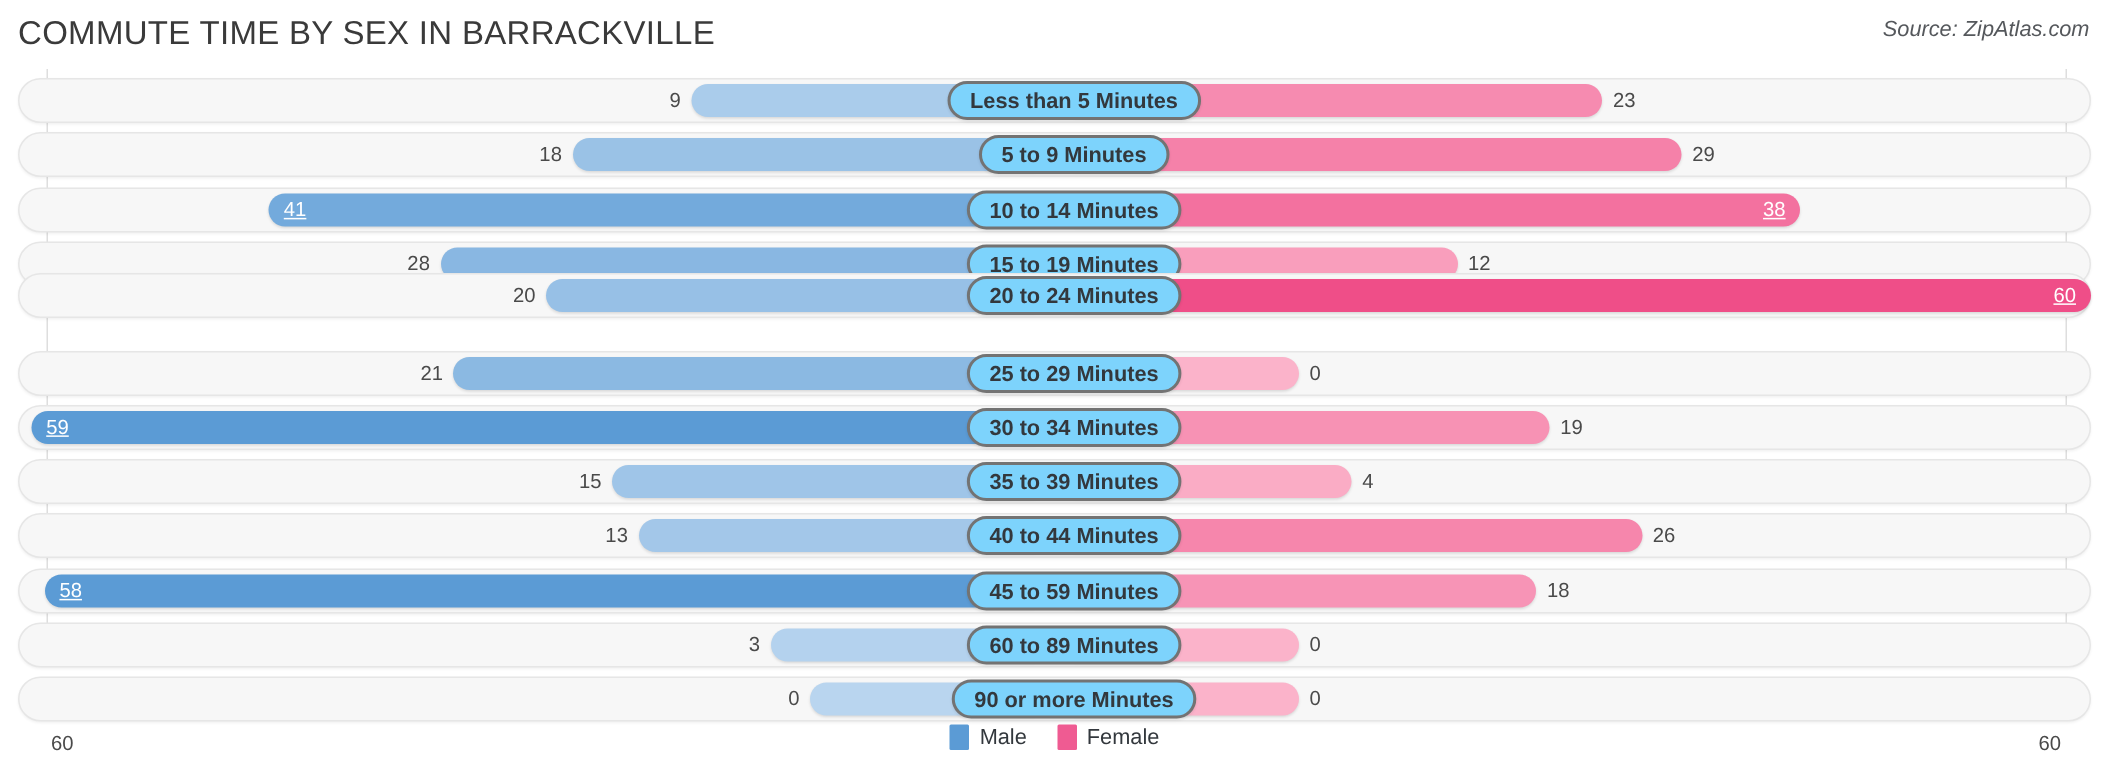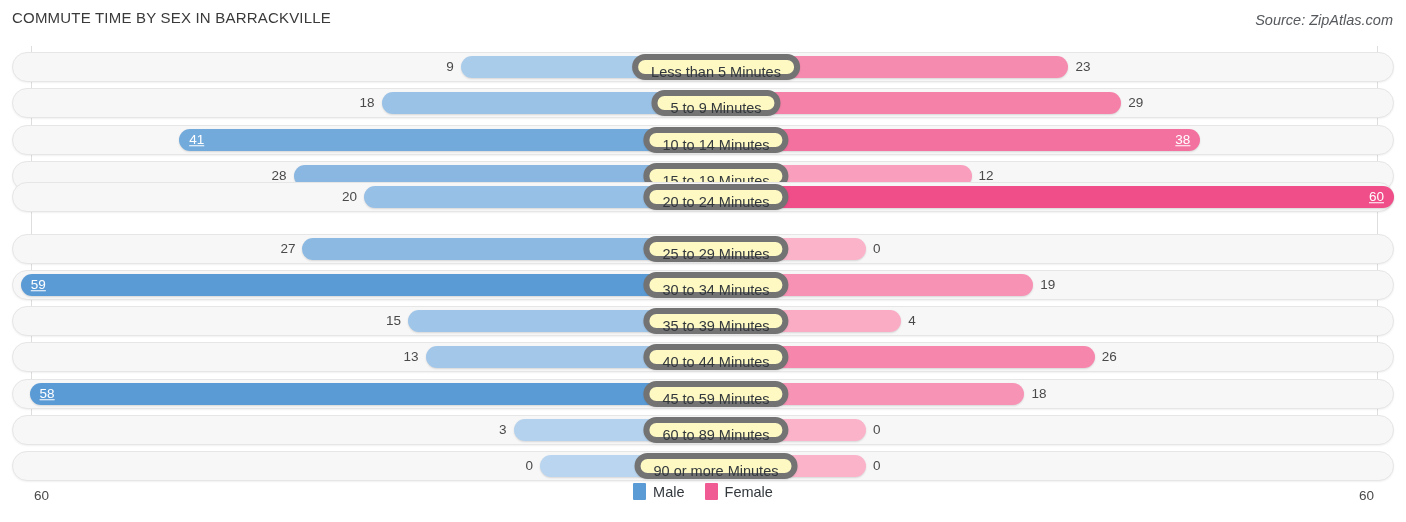--- a/index.html
+++ b/index.html
@@ -14,21 +14,21 @@
     color: #3b3b3b;
     overflow: hidden;
     position: relative;
   }
 
   
   .chart-title {
     position: absolute;
     left: 12px;
     top: 9px;
-    font-size: 15px;
+    font-size: 22px;
     letter-spacing: 0.2px;
     color: #3a3a3a;
     font-weight: 400;
     white-space: nowrap;
   }
   .source-note {
     position: absolute;
     right: 13px;
     top: 12px;
     font-size: 14.5px;
@@ -103,31 +103,32 @@
   .val.male-out  { right: 100%; margin-right: 7px; }
   .val.male-in   { left: 10px; }
   .val.female-out{ left: 100%; margin-left: 7px; }
   .val.female-in { right: 10px; }
 
   .cat-pill {
     position: absolute;
     left: 703px;
     top: 50%;
     transform: translate(-50%, -50%);
-    background: #fef9c3;
-    border: 6px solid #737373;
+    background: #7dd3fc;
+    border: 2px solid #737373;
     border-radius: 13px;
     height: 26px;
     line-height: 24px;
     padding: 0 13px;
     font-size: 14.5px;
     color: #33383d;
     white-space: nowrap;
     box-shadow: 0 1px 2px rgba(0,0,0,0.10);
     box-sizing: border-box;
+    font-weight: bold;
   }
 
   
   .axis-label {
     position: absolute;
     top: 442px;
     font-size: 13.5px;
     color: #4a4a4a;
   }
   .axis-label.left  { left: 34px; }
@@ -207,21 +208,21 @@
         <div class="bar male" style="width: 326px; background: rgb(151, 192, 230); border-radius: 11px 0px 0px 11px; box-shadow: rgba(0, 0, 0, 0.13) 0px 1px 2px;">
           <span class="val male-out">20</span>
         </div>
         <div class="bar female" style="width: 678px; background: rgb(239, 78, 136); border-radius: 0px 11px 11px 0px; box-shadow: rgba(0, 0, 0, 0.13) 0px 1px 2px;">
           <span class="val inside female-in">60</span>
         </div>
         <div class="cat-pill">20 to 24 Minutes</div>
       </div>
       <div class="row" style="top: 187.5px;">
         <div class="bar male" style="width: 387.6px; background: rgb(139, 185, 226); border-radius: 11px 0px 0px 11px; box-shadow: rgba(0, 0, 0, 0.13) 0px 1px 2px;">
-          <span class="val male-out">27</span>
+          <span class="val male-out">21</span>
         </div>
         <div class="bar female" style="width: 150px; background: rgb(251, 179, 202); border-radius: 0px 11px 11px 0px; box-shadow: rgba(0, 0, 0, 0.13) 0px 1px 2px;">
           <span class="val female-out">0</span>
         </div>
         <div class="cat-pill">25 to 29 Minutes</div>
       </div>
       <div class="row" style="top: 223.8px;">
         <div class="bar male" style="width: 669.2px; background: rgb(91, 155, 213); border-radius: 11px 0px 0px 11px; box-shadow: rgba(0, 0, 0, 0.13) 0px 1px 2px;">
           <span class="val inside male-in">59</span>
         </div>

